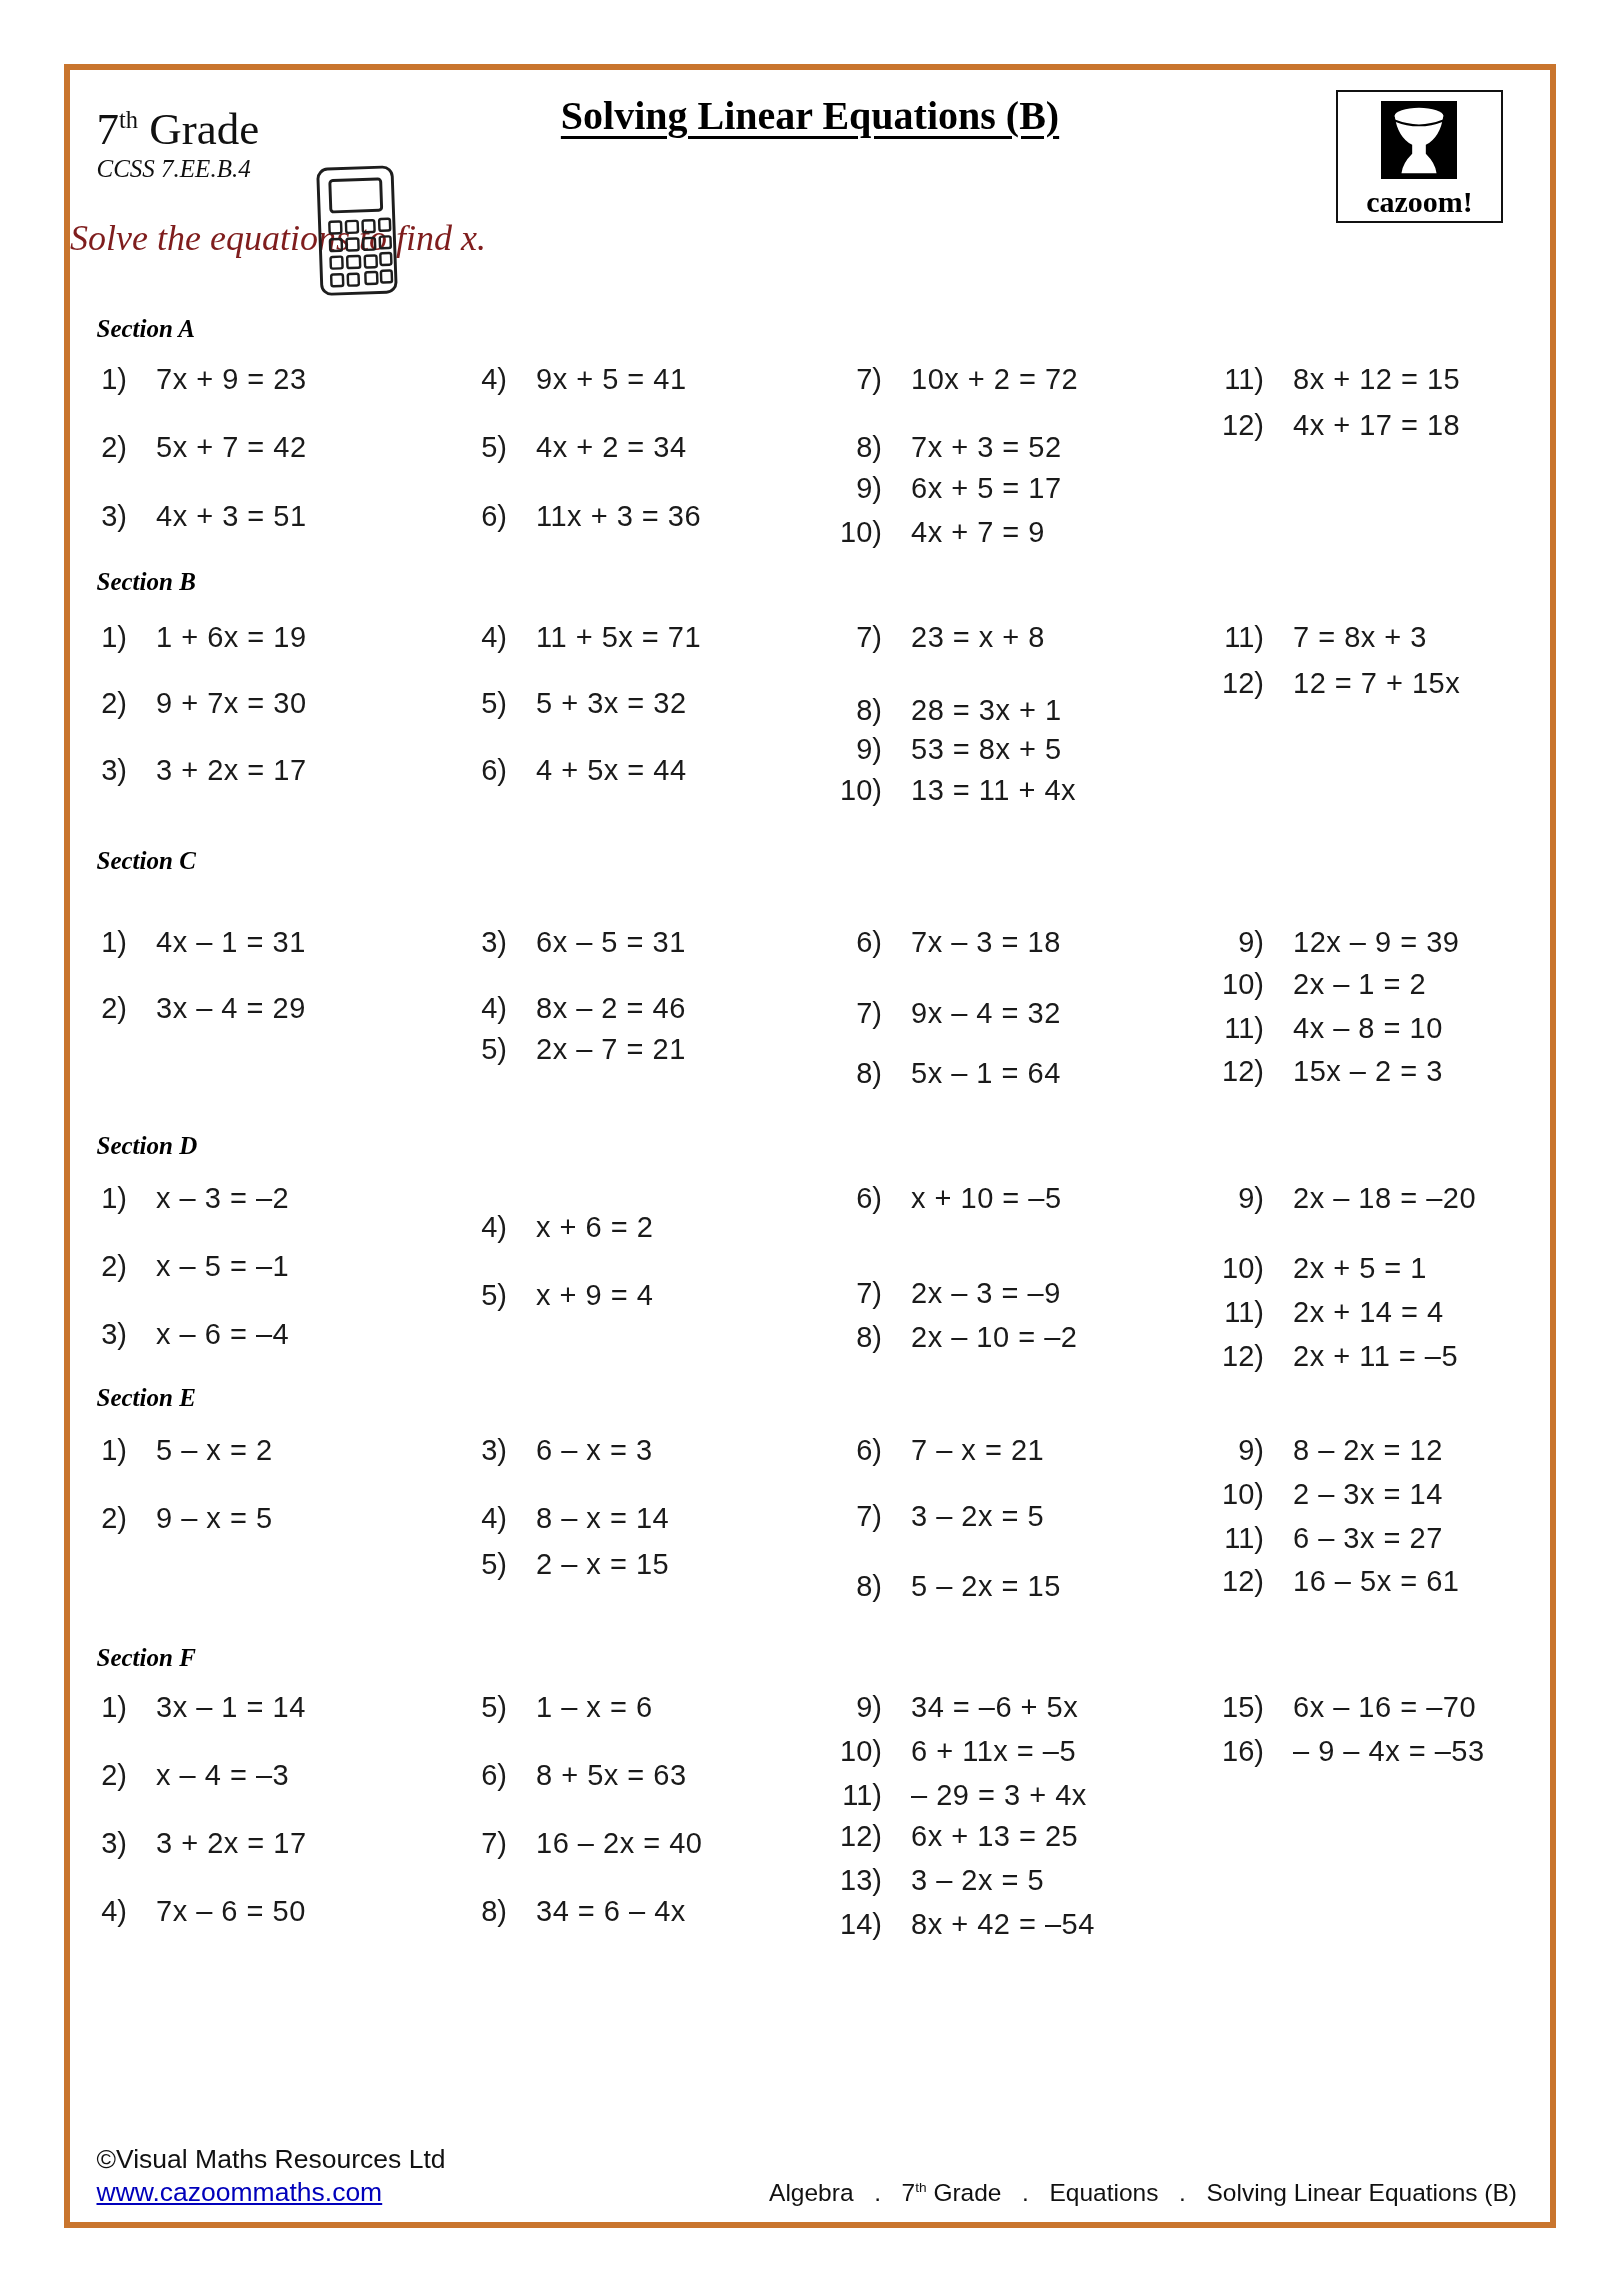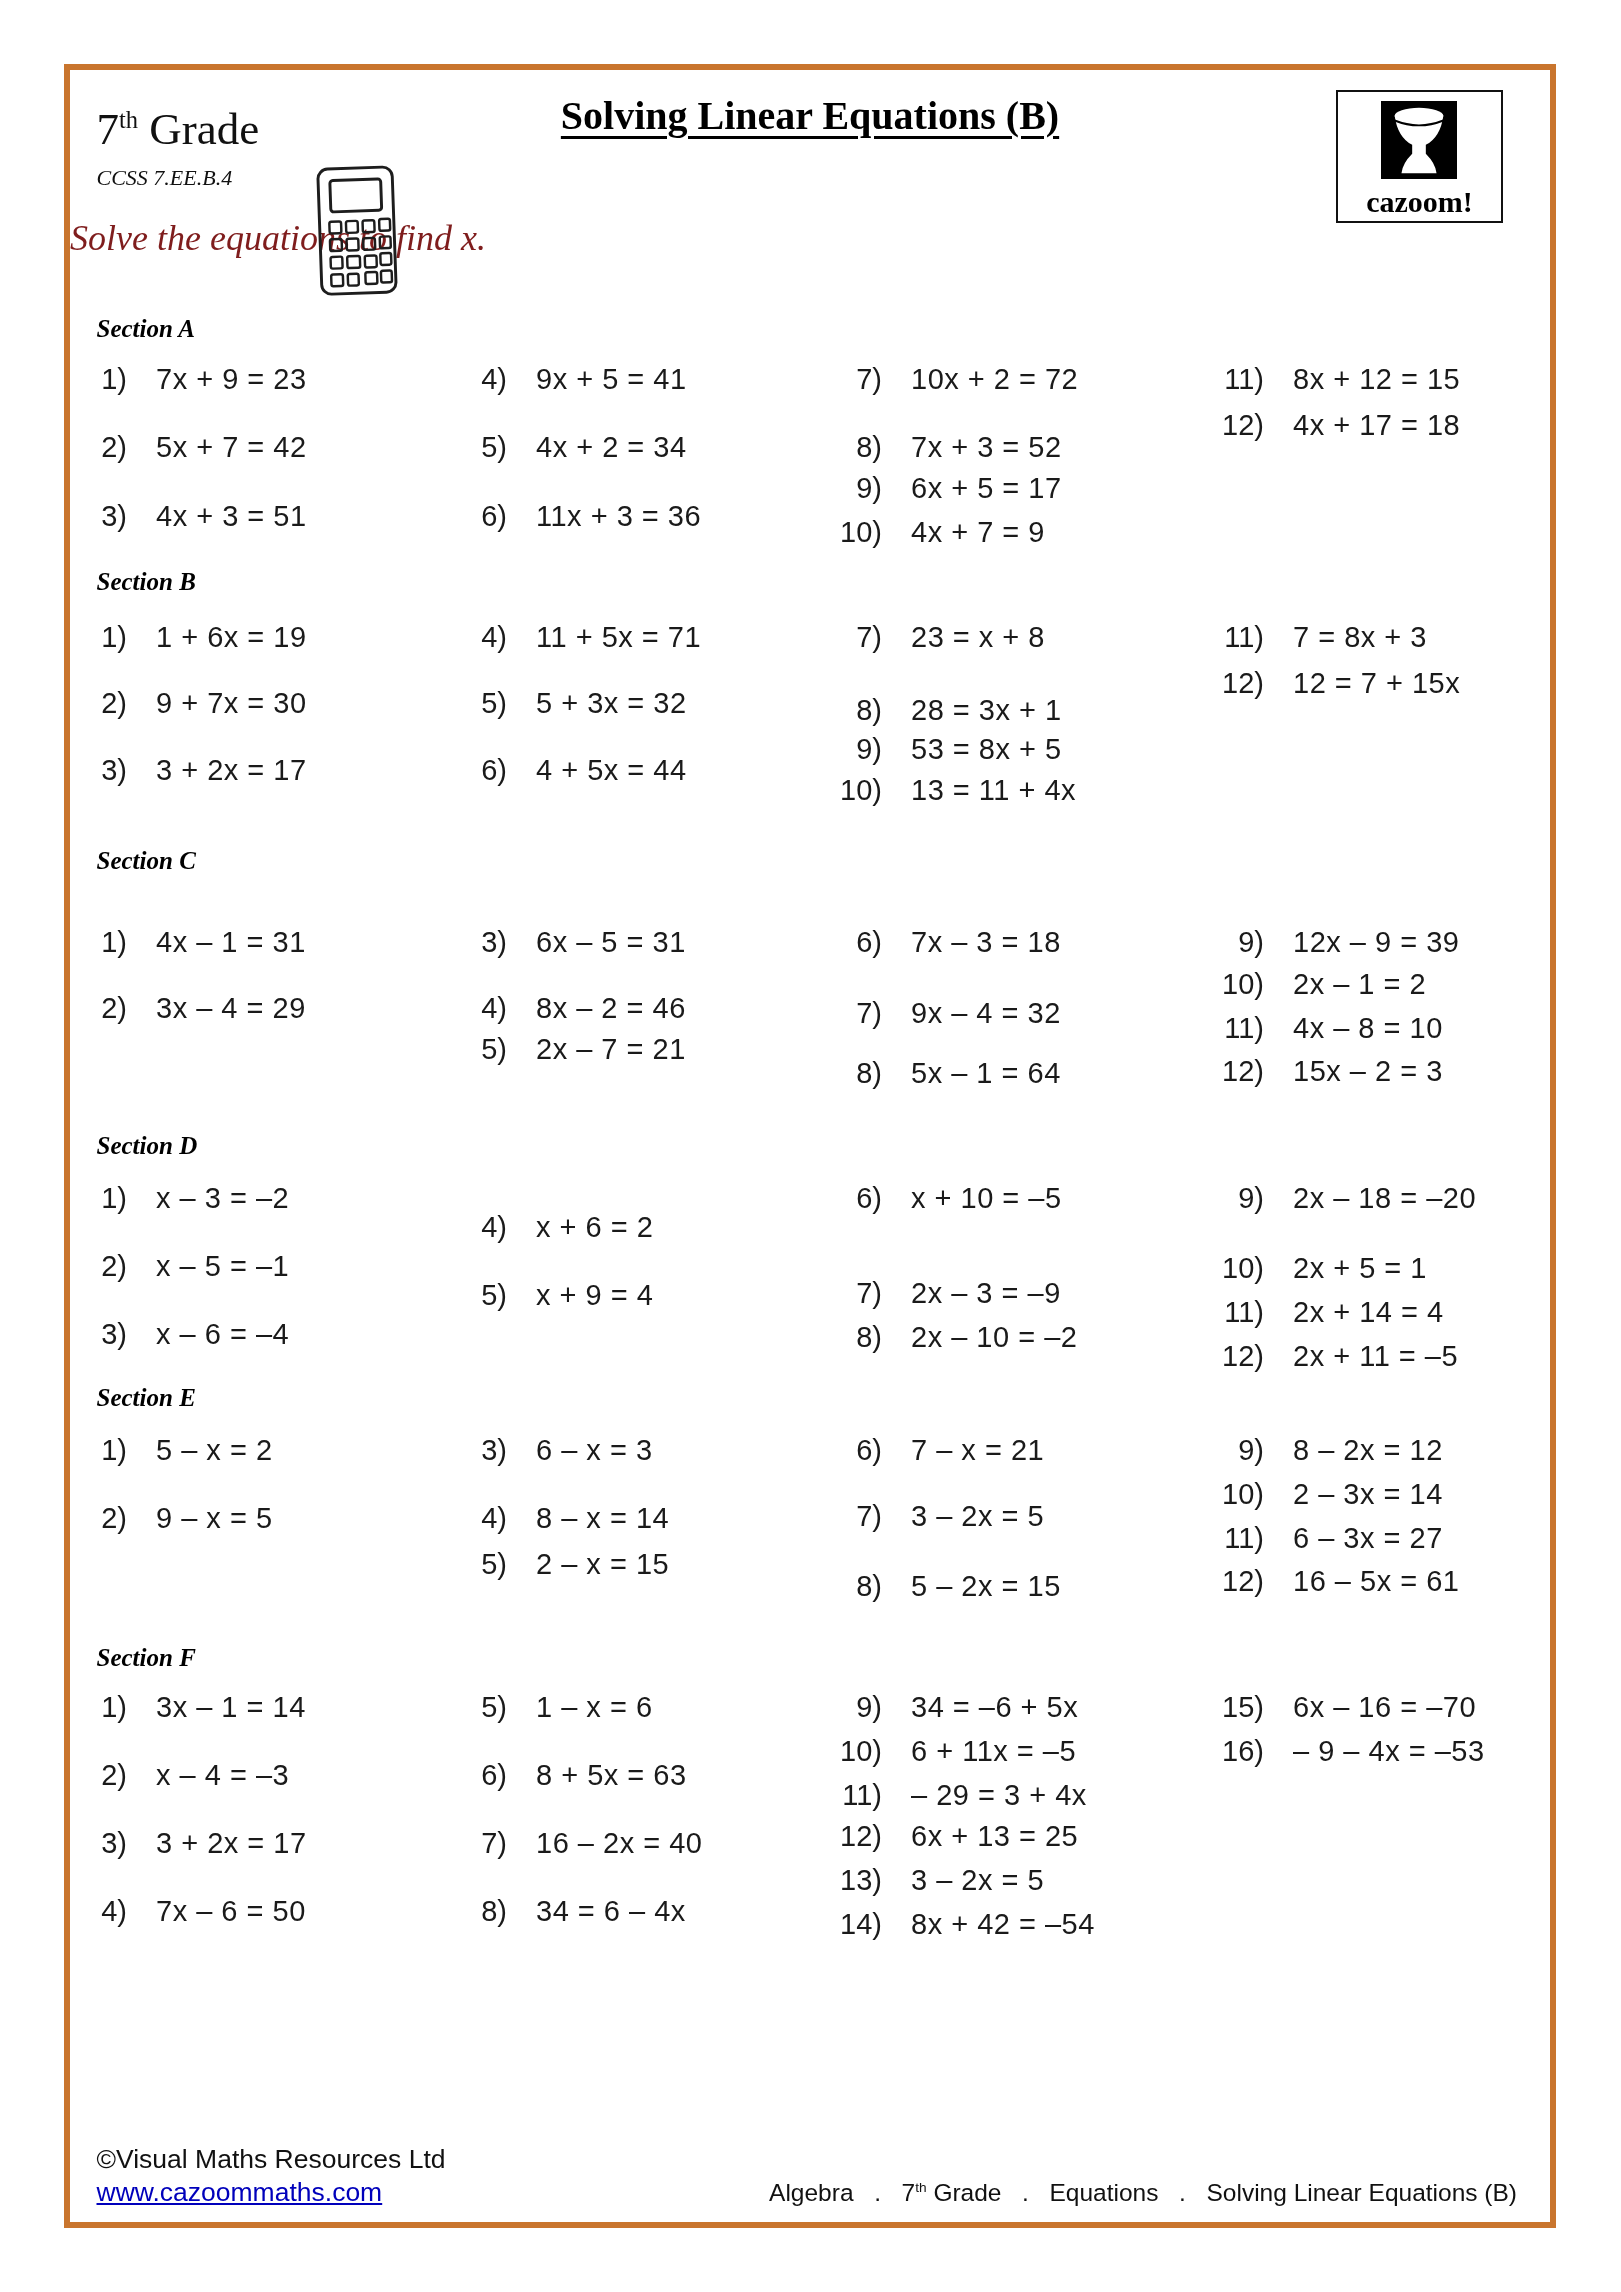--- a/index.html
+++ b/index.html
@@ -4,21 +4,21 @@
 <style>
   html,body{margin:0;padding:0;}
   body{width:1621px;height:2293px;position:relative;background:#ffffff;
        font-family:"Liberation Sans", sans-serif;color:#1a1a1a;}
   .frame{position:absolute;left:64px;top:64px;width:1480px;height:2152px;
          border:6.9px solid #c9752d;background:#ffffff;}
   
   .grade{position:absolute;left:26.5px;top:25.5px;font-family:"Liberation Serif", serif;color:#111;}
   .grade-line{font-size:45px;line-height:47px;}
   .grade-line sup{font-size:24.5px;}
-  .ccss{font-size:22px;font-style:italic;margin-top:12px;}
+  .ccss{font-size:25px;font-style:italic;margin-top:2px;}
   .title{position:absolute;top:21.6px;left:50%;transform:translateX(-50%);
          font-family:"Liberation Serif", serif;font-weight:bold;font-size:40px;
          text-decoration:underline;text-decoration-thickness:2.9px;text-underline-offset:6.9px;
          white-space:nowrap;color:#000;}
   .instruction{position:absolute;top:147px;left:0;width:100%;text-align:left;
          font-family:"Liberation Serif", serif;font-style:italic;font-size:36px;color:#7f1d1d;}
   .calc{position:absolute;left:245px;top:94px;}
   .logo{position:absolute;left:1266px;top:19.6px;width:163px;height:129px;
         border:2px solid #111;background:#fff;}
   .logo-sq{position:absolute;left:43px;top:9.8px;width:76px;height:78px;background:#000;}

